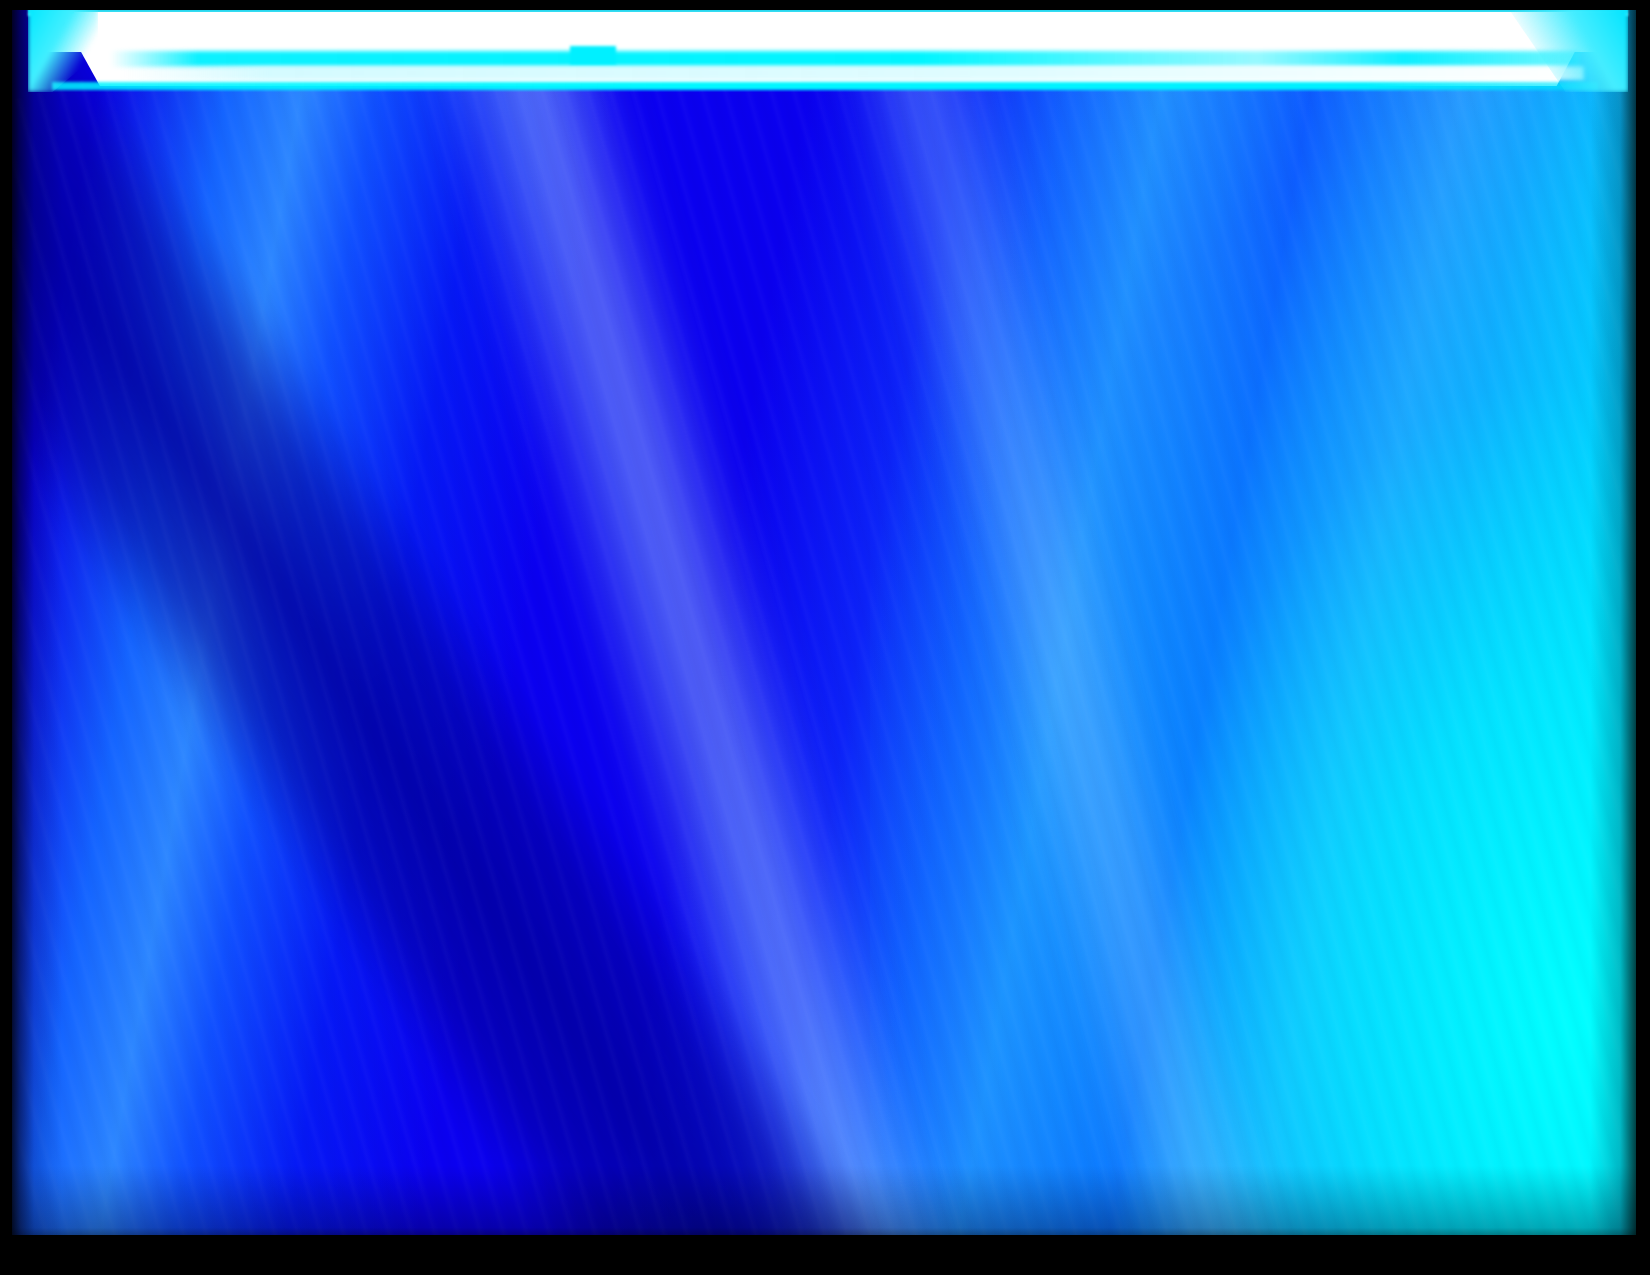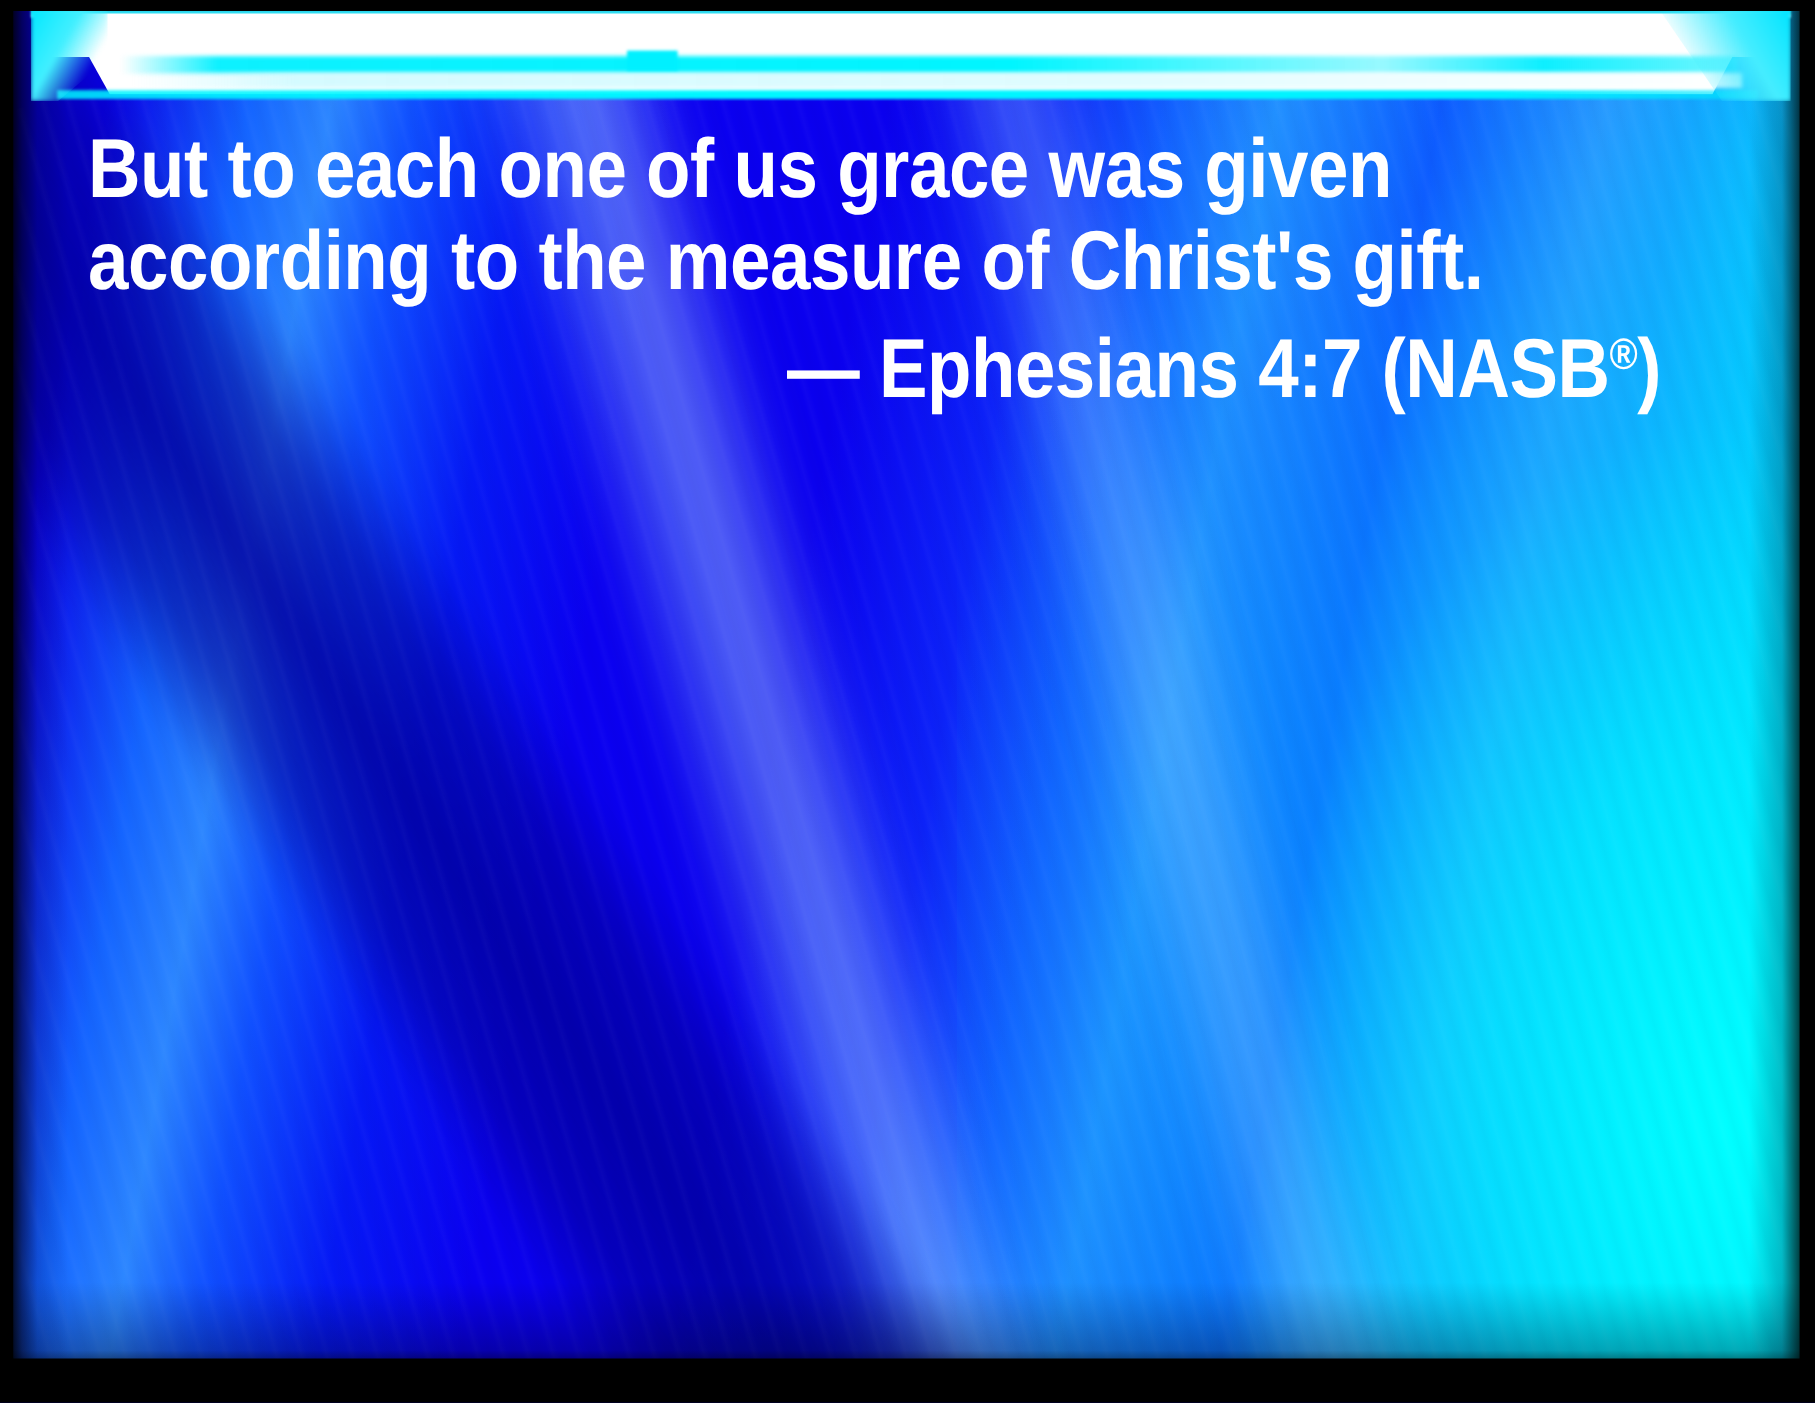--- a/index.html
+++ b/index.html
@@ -352,24 +352,19 @@
     <div class="top-banner-white-wide"></div>
     <div class="top-banner-white"></div>
     <div class="top-banner-streak"></div>
     <div class="top-banner-streak-pale"></div>
     <div class="top-banner-notch"></div>
     <div class="top-banner-bottom-line"></div>
     <div class="top-banner-left-taper"></div>
     <div class="top-banner-right-taper"></div>
   </div>
 
-  <div class="verse-block">
-    <div class="verse-line">But to each one of us grace was given</div>
-    <div class="verse-line">according to the measure of Christ's gift.</div>
-    <div class="verse-line citation"><span>— Ephesians 4:7 (NASB</span><span class="reg-mark">®</span><span>)</span></div>
-  </div>
 
   <div class="border-top"></div>
   <div class="border-bottom"></div>
   <div class="border-left"></div>
   <div class="border-right"></div>
 
 </div>
 
 </body></html>

